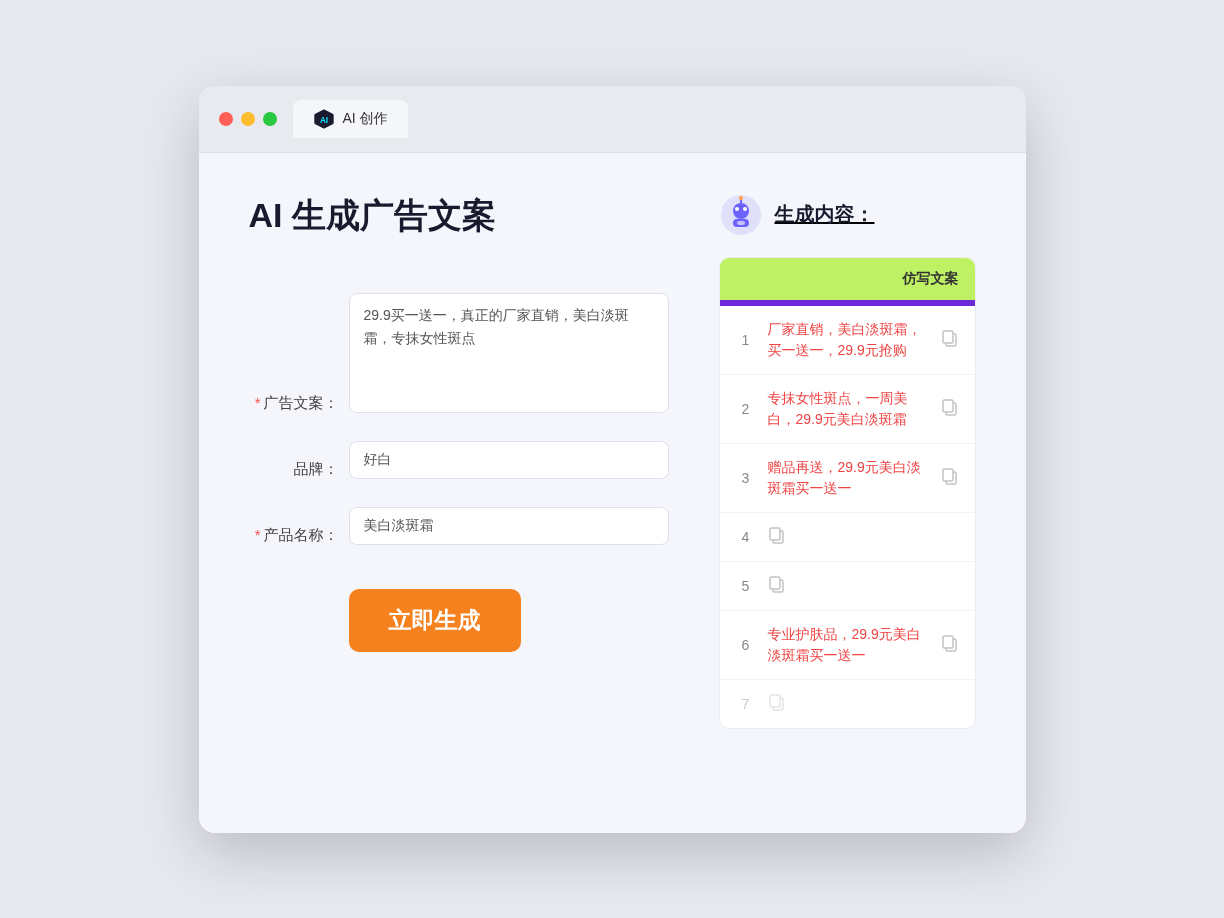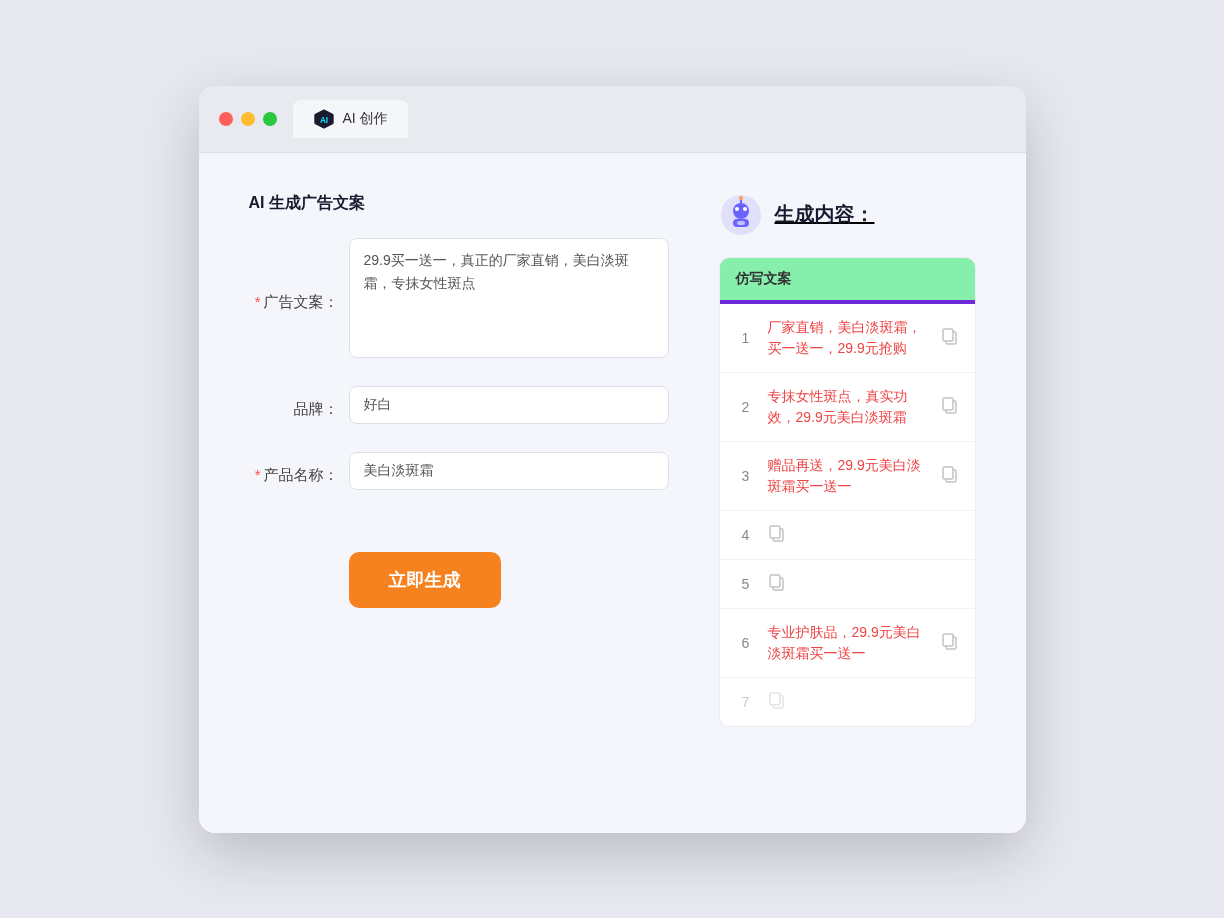--- a/index.html
+++ b/index.html
@@ -68,29 +68,29 @@
       background: #f5f6fb;
       min-height: 680px;
     }
 
     
     .left-panel {
       flex: 0 0 420px;
     }
 
     .page-title {
-      font-size: 16px;
+      font-size: 34px;
       font-weight: 700;
       color: #1a1a2e;
-      margin-bottom: 24px;
+      margin-bottom: 54px;
     }
 
     .form-group {
       display: flex;
-      align-items: center;
+      align-items: flex-end;
       margin-bottom: 28px;
       gap: 10px;
     }
 
     .form-label {
       font-size: 15px;
       color: #444;
       min-width: 90px;
       text-align: right;
       padding-top: 10px;
@@ -114,28 +114,28 @@
       font-family: inherit;
       resize: none;
     }
 
     textarea.form-input {
       height: 120px;
       line-height: 1.7;
     }
 
     .btn-generate {
-      margin-top: 34px;
+      margin-top: 16px;
       margin-left: 100px;
       background: #f5821f;
       color: #fff;
       border: none;
       border-radius: 10px;
       padding: 16px 40px;
-      font-size: 18px;
+      font-size: 23px;
       font-weight: 600;
       cursor: pointer;
       font-family: inherit;
     }
 
     
     .right-panel {
       flex: 1;
     }
 
@@ -159,26 +159,27 @@
     }
 
     .result-table {
       background: #fff;
       border-radius: 10px;
       overflow: hidden;
       border: 1px solid #eaecf2;
     }
 
     .table-header {
-      background: #86efac;
+      background: #bef264;
       padding: 12px 16px;
       font-size: 14px;
       font-weight: 600;
       color: #333;
-      border-bottom: 4px solid #6d28d9;
+      border-bottom: 6px solid #6d28d9;
+      text-align: right;
     }
 
     .table-row {
       display: flex;
       align-items: center;
       padding: 13px 16px;
       border-bottom: 1px solid #f0f2f8;
       gap: 12px;
     }
 
@@ -288,21 +289,21 @@
             <div class="table-row">
               <span class="row-number">1</span>
               <span class="row-text">厂家直销，美白淡斑霜，买一送一，29.9元抢购</span>
               <span><svg class="copy-icon" viewBox="0 0 18 18" fill="none" stroke="#888" stroke-width="1.5">
       <rect x="5" y="5" width="10" height="12" rx="1.5"></rect>
       <rect x="2" y="2" width="10" height="12" rx="1.5" fill="white" stroke="#888" stroke-width="1.5"></rect>
     </svg></span>
             </div>
             <div class="table-row">
               <span class="row-number">2</span>
-              <span class="row-text">专抹女性斑点，真实功效，29.9元美白淡斑霜</span>
+              <span class="row-text">专抹女性斑点，一周美白，29.9元美白淡斑霜</span>
               <span><svg class="copy-icon" viewBox="0 0 18 18" fill="none" stroke="#888" stroke-width="1.5">
       <rect x="5" y="5" width="10" height="12" rx="1.5"></rect>
       <rect x="2" y="2" width="10" height="12" rx="1.5" fill="white" stroke="#888" stroke-width="1.5"></rect>
     </svg></span>
             </div>
             <div class="table-row">
               <span class="row-number">3</span>
               <span class="row-text">赠品再送，29.9元美白淡斑霜买一送一</span>
               <span><svg class="copy-icon" viewBox="0 0 18 18" fill="none" stroke="#888" stroke-width="1.5">
       <rect x="5" y="5" width="10" height="12" rx="1.5"></rect>

